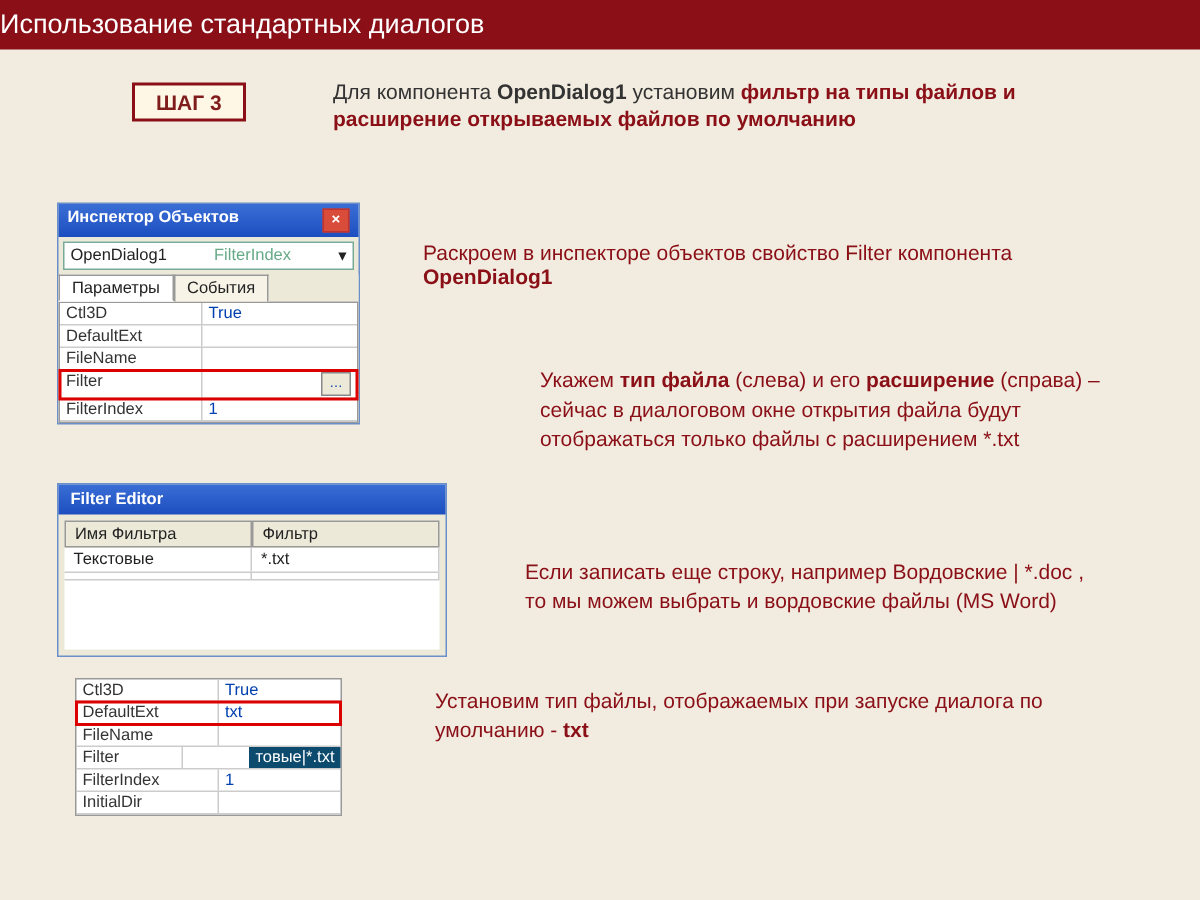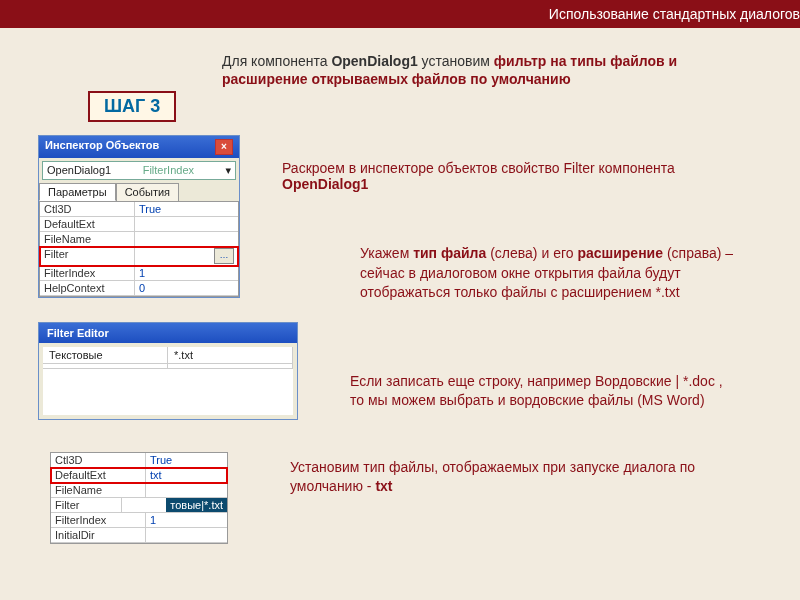--- a/index.html
+++ b/index.html
@@ -10,35 +10,34 @@
     background: #f2ebdf;
     font-family: Verdana, Arial, sans-serif;
     font-size: 13px;
     color: #222;
     overflow: hidden;
     position: relative;
   }
   .header-bar {
     background: #8a0f17;
     color: #fff;
-    text-align: right;
+    text-align: left;
     padding: 6px 0;
-    font-size: 14px;
+    font-size: 18px;
   }
   .step-box {
     position: absolute;
     left: 88px;
     top: 55px;
     border: 2px solid #8a0f17;
     background: #fff7e6;
-    color: #0369a1;
+    color: #7f1d1d;
     font-weight: bold;
     padding: 3px 14px;
-    font-size: 18px;
-    margin-top: 36px;
+    font-size: 14px;
   }
   .intro-text {
     position: absolute;
     left: 222px;
     top: 52px;
     width: 500px;
     font-size: 14px;
     font-weight: bold;
     color: #8a0f17;
     line-height: 1.3;
@@ -278,34 +277,34 @@
       <div class="grid-cell-l">Filter</div>
       <div class="grid-cell-r">
         <span></span>
         <span class="ellipsis-btn">…</span>
       </div>
     </div>
     <div class="grid-row">
       <div class="grid-cell-l">FilterIndex</div>
       <div class="grid-cell-r">1</div>
     </div>
-    <div class="grid-row">
-      <div class="grid-cell-l">HelpContext</div>
-      <div class="grid-cell-r">0</div>
-    </div>
   </div>
 </div>
 
 <div class="caption1">
   <span>Раскроем в инспекторе объектов свойство Filter компонента </span><span class="bold" style="font-weight:bold">OpenDialog1</span>
 </div>
 
 <div class="filter-editor">
   <div class="title2">Filter Editor</div>
   <div class="fe-grid">
+    <div class="fe-head">
+      <div class="fe-head-cell">Имя Фильтра</div>
+      <div class="fe-head-cell">Фильтр</div>
+    </div>
     <div class="fe-body-row">
       <div class="fe-cell">Текстовые</div>
       <div class="fe-cell">*.txt</div>
     </div>
     <div class="fe-body-row">
       <div class="fe-cell"></div>
       <div class="fe-cell"></div>
     </div>
     <div class="fe-empty"></div>
   </div>

